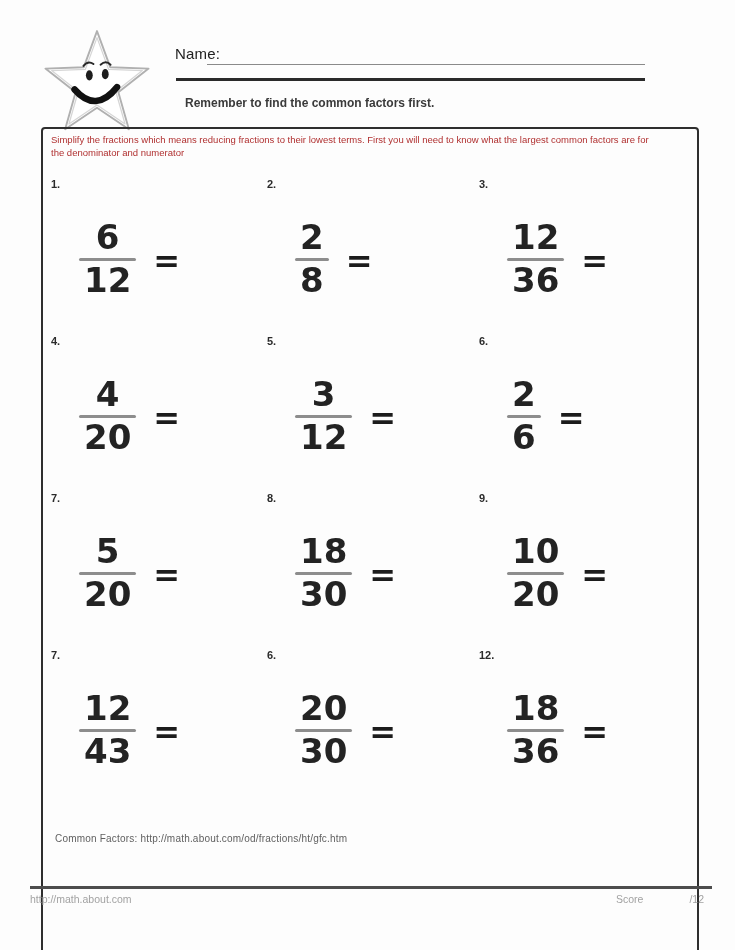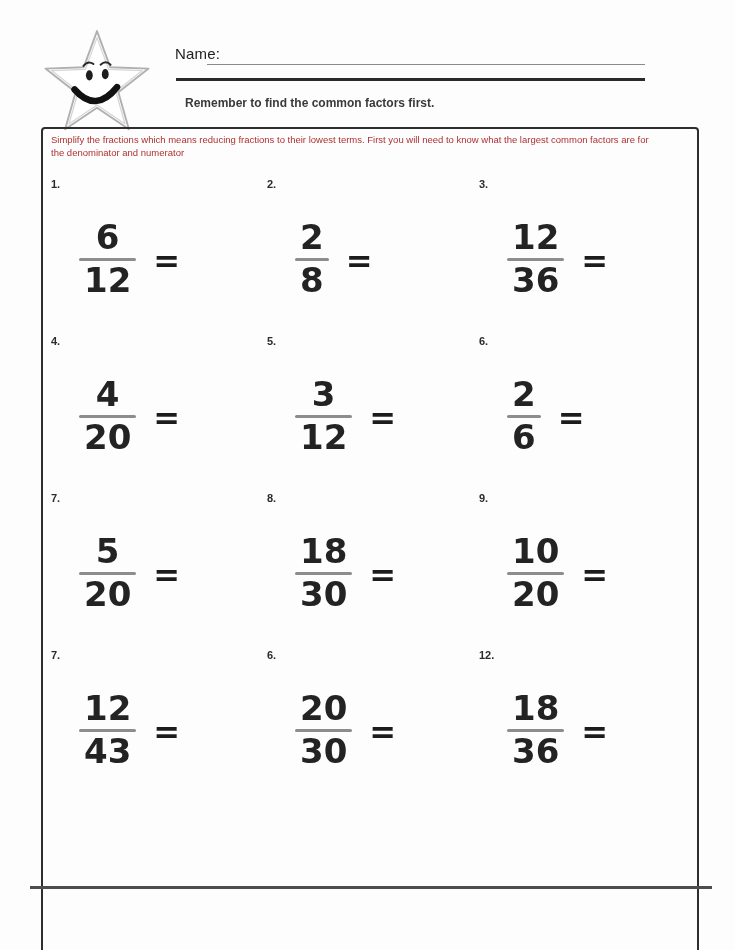--- a/index.html
+++ b/index.html
@@ -206,15 +206,23 @@
           <span class="numer">18</span>
           <span class="frac-bar"></span>
           <span class="denom">36</span>
         </span>
         <span class="eq">=</span>
       </div>
 
     </div>
   </div>
 
+  <div class="source-line">Common Factors: http://math.about.com/od/fractions/ht/gfc.htm</div>
   <div class="bottom-rule"></div>
+  <div class="bottom-bar">
+    <span>http://math.about.com</span>
+    <span class="score-group">
+      <span>Score</span>
+      <span>/12</span>
+    </span>
+  </div>
 
 </div>
 
 </body></html>

